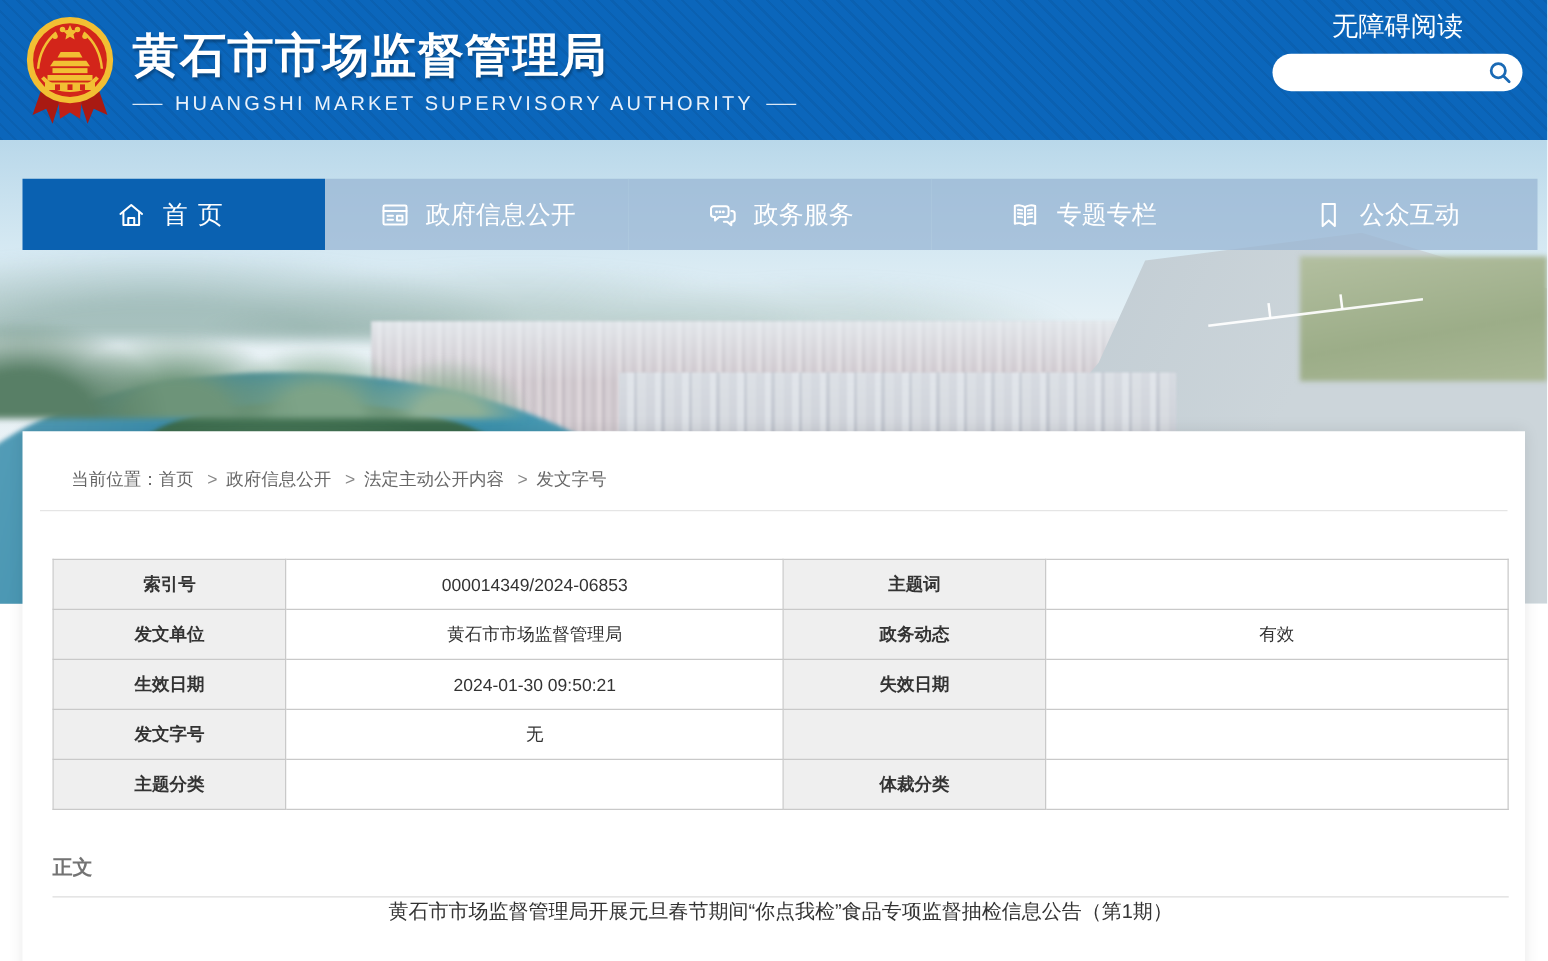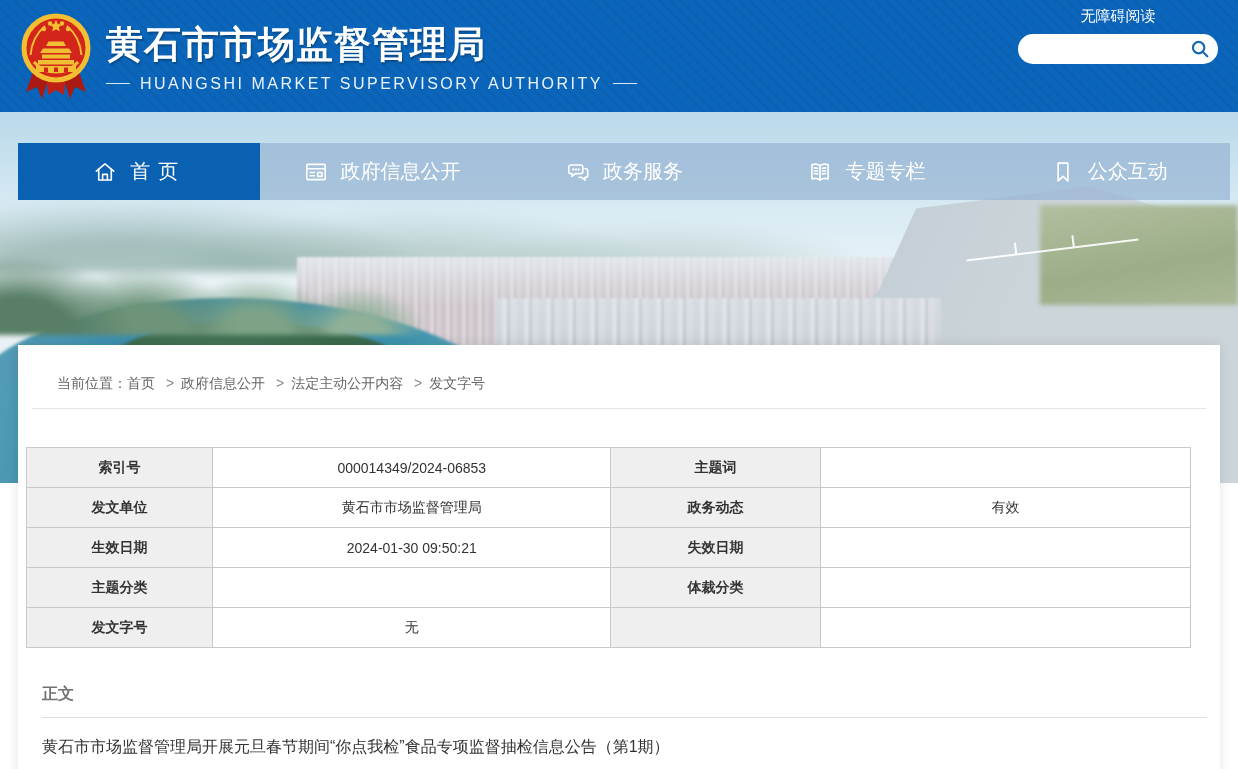--- a/index.html
+++ b/index.html
@@ -21,21 +21,21 @@
   .title-block { margin-left:14px; padding-top:15px; }
   .site-title {
     font-size:37px; font-weight:bold; color:#fff; letter-spacing:1px;
     text-shadow:1px 2px 2px rgba(0,0,0,0.28); line-height:1.1; white-space:nowrap;
   }
   .site-subtitle-row { display:flex; align-items:center; gap:10px; margin-top:9px; }
   .subtitle-dash { width:24px; height:1px; background:#d9e7f5; }
   .site-subtitle { color:#eaf2fb; font-size:16px; letter-spacing:2.5px; white-space:nowrap; }
 
   .header-right { position:absolute; right:20px; top:7px; width:200px; text-align:center; }
-  .accessibility-link { color:#ffffff; font-size:15px; cursor:pointer; display:inline-block; }
+  .accessibility-link { color:#ffffff; font-size:21px; cursor:pointer; display:inline-block; }
   .search-box { margin-top:8px; width:200px; height:30px; background:#fff; border-radius:16px; position:relative; }
   .search-input { position:absolute; left:14px; top:1px; width:156px; height:28px; border:none; outline:none; background:transparent; font-size:13px; color:#333; }
   .search-btn { position:absolute; right:7px; top:4px; width:22px; height:22px; border:none; background:transparent; cursor:pointer; padding:0; }
 
   
   .banner { position:relative; height:371px; }
   .banner-art { position:absolute; inset:0; overflow:hidden;
     background:linear-gradient(180deg,#b9d8ea 0%,#d4e8f2 22%,#eaf3f7 45%,#e6eef2 100%); }
   .layer { position:absolute; }
   .hills-haze { left:-4%; top:15%; width:78%; height:28%; filter:blur(5px);
@@ -91,29 +91,29 @@
 
   
   .content-card { position:relative; z-index:6; margin:-138px 18px 0; background:#fff;
     min-height:562px; box-shadow:0 0 12px rgba(0,0,0,0.10); }
   .breadcrumb { margin:0 14px; padding:30px 12px 15px 25px; border-bottom:1px solid #e5e5e5;
     font-size:14px; color:#666; }
   .crumb-sep { color:#888; padding:0 7px; }
   .crumb-link { color:#666; cursor:pointer; text-decoration:none; }
 
   table.meta-table { border-collapse:collapse; table-layout:fixed;
-    margin:38px 13px 0 8px; width:calc(100% - 37px); font-size:14px; color:#333; }
+    margin:38px 13px 0 24px; width:calc(100% - 37px); font-size:14px; color:#333; }
   .meta-table td { border:1px solid #c9c9c9; height:40px; text-align:center; padding:0 8px;
     overflow:hidden; white-space:nowrap; }
   .meta-table td.lbl { background:#efefef; font-weight:bold; color:#333; }
 
   .article-section { margin:36px 13px 0 24px; }
   .section-heading { font-size:16px; font-weight:bold; color:#737373; padding-bottom:12px;
     border-bottom:1px solid #ddd; }
-  .article-title { text-align:left; margin-top:17px; font-size:16px; color:#333; line-height:1.5; }
+  .article-title { text-align:center; font-size:16px; color:#333; line-height:1.5; }
 </style>
 </head>
 <body>
 
 <div class="header">
   <div class="logo-area">
     <svg class="emblem" viewBox="0 0 72 92" xmlns="http://www.w3.org/2000/svg">
       <path d="M15 56 L6 82 L17 77 L22 89 L30 64 Z" fill="#a91a12"></path>
       <path d="M57 56 L66 82 L55 77 L50 89 L42 64 Z" fill="#a91a12"></path>
       <path d="M26 62 L28 85 L36 80 L44 85 L46 62 Z" fill="#c02117"></path>
@@ -248,31 +248,31 @@
         <td class="lbl">政务动态</td>
         <td>有效</td>
       </tr>
       <tr>
         <td class="lbl">生效日期</td>
         <td>2024-01-30 09:50:21</td>
         <td class="lbl">失效日期</td>
         <td></td>
       </tr>
       <tr>
-        <td class="lbl">主题分类</td>
-        <td></td>
-        <td class="lbl">体裁分类</td>
-        <td></td>
-      </tr>
-      <tr>
         <td class="lbl">发文字号</td>
         <td>无</td>
         <td class="lbl"></td>
         <td></td>
       </tr>
+      <tr>
+        <td class="lbl">主题分类</td>
+        <td></td>
+        <td class="lbl">体裁分类</td>
+        <td></td>
+      </tr>
     </tbody>
   </table>
 
   <div class="article-section">
     <div class="section-heading">正文</div>
     <div class="article-title">黄石市市场监督管理局开展元旦春节期间“你点我检”食品专项监督抽检信息公告（第1期）</div>
   </div>
 
 </div>
 

